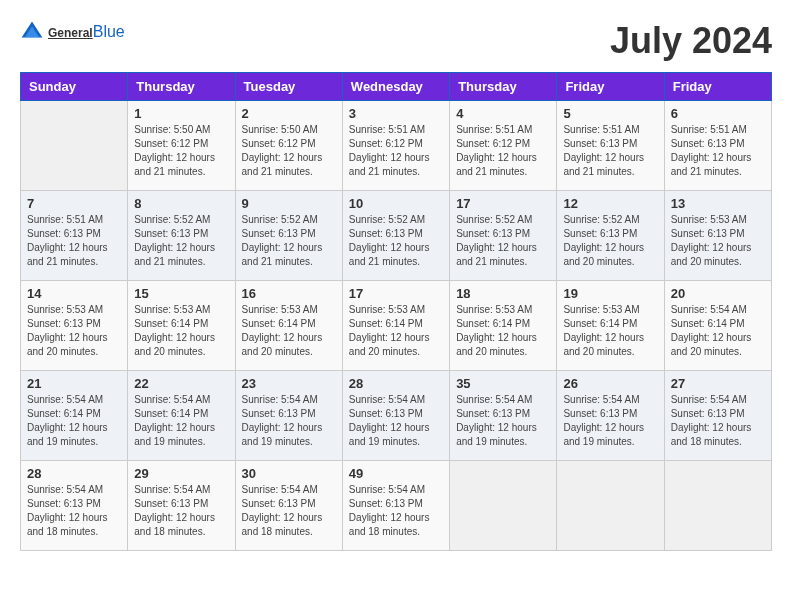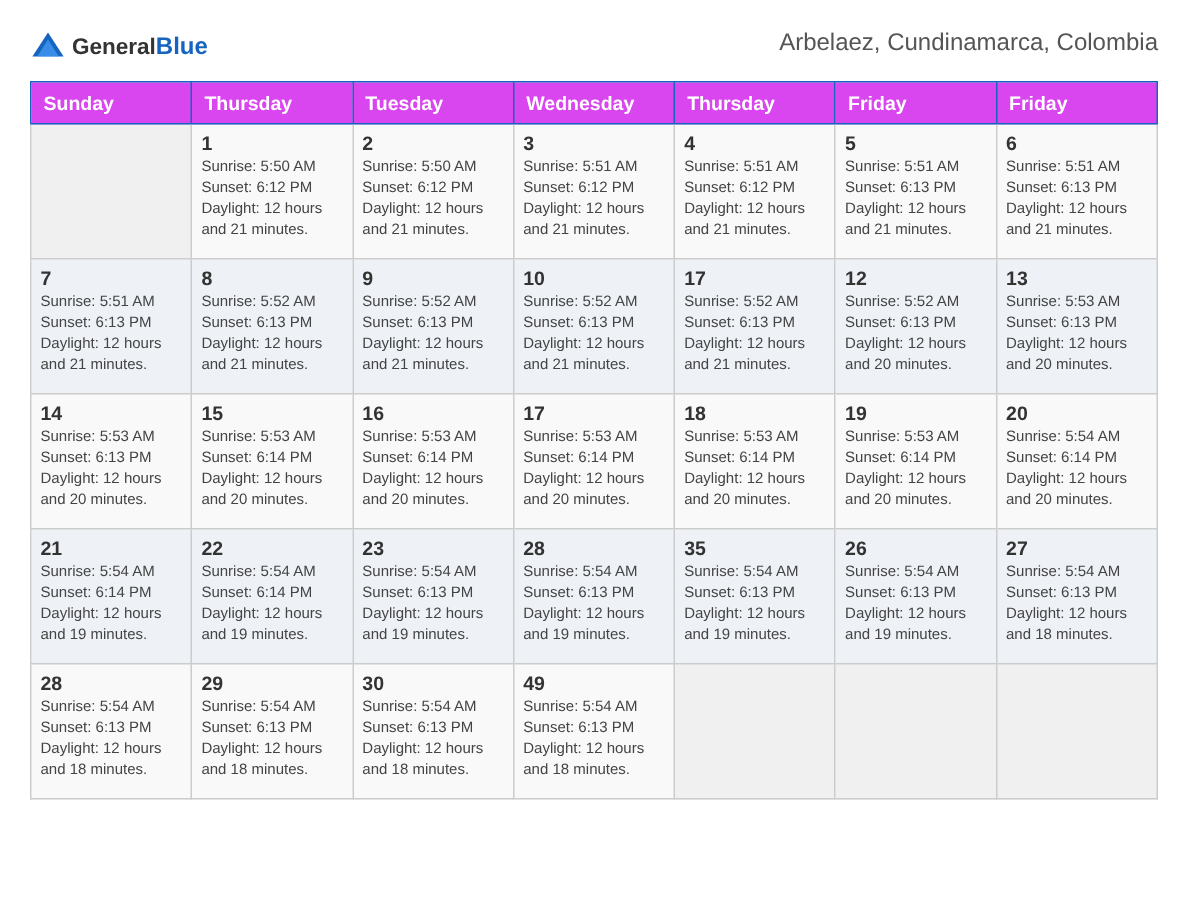--- a/index.html
+++ b/index.html
@@ -36,21 +36,21 @@
     .location-title {
       font-size: 16px;
       color: #555;
     }
     table {
       width: 100%;
       border-collapse: collapse;
       table-layout: fixed;
     }
     thead tr th {
-      background-color: #d946ef;
+      background-color: #6d28d9;
       color: #fff;
       text-align: left;
       padding: 6px 8px;
       font-size: 13px;
       font-weight: bold;
       border: 1px solid #1565c0;
     }
     tbody tr td {
       border: 1px solid #ccc;
       vertical-align: top;
@@ -83,25 +83,25 @@
 </head>
 <body>
 
 <div class="header-area">
   <div class="logo">
     <svg class="logo-icon" viewBox="0 0 30 30" xmlns="http://www.w3.org/2000/svg">
       <polygon points="15,2 28,22 2,22" fill="#1565c0"></polygon>
       <polygon points="15,8 24,22 6,22" fill="#4da6ff" opacity="0.6"></polygon>
     </svg>
     <div>
-      <span style="font-size:15px;font-weight:bold;color:#333;">General</span><span style="font-size:16px;font-weight:bold;color:#1565c0;">Blue</span>
+      <span style="font-size:12px;font-weight:bold;color:#333;text-decoration:underline;">General</span><span style="font-size:16px;font-weight:normal;color:#1565c0;">Blue</span>
     </div>
   </div>
   <div class="title-area">
-    <div class="location-title">Arbelaez, Cundinamarca, Colombia</div>
+    <div class="month-title">July 2024</div>
   </div>
 </div>
 
 <table>
   <thead>
     <tr id="weekday-header">
     <th>Sunday</th>
         <th>Thursday</th>
         <th>Tuesday</th>
         <th>Wednesday</th>

